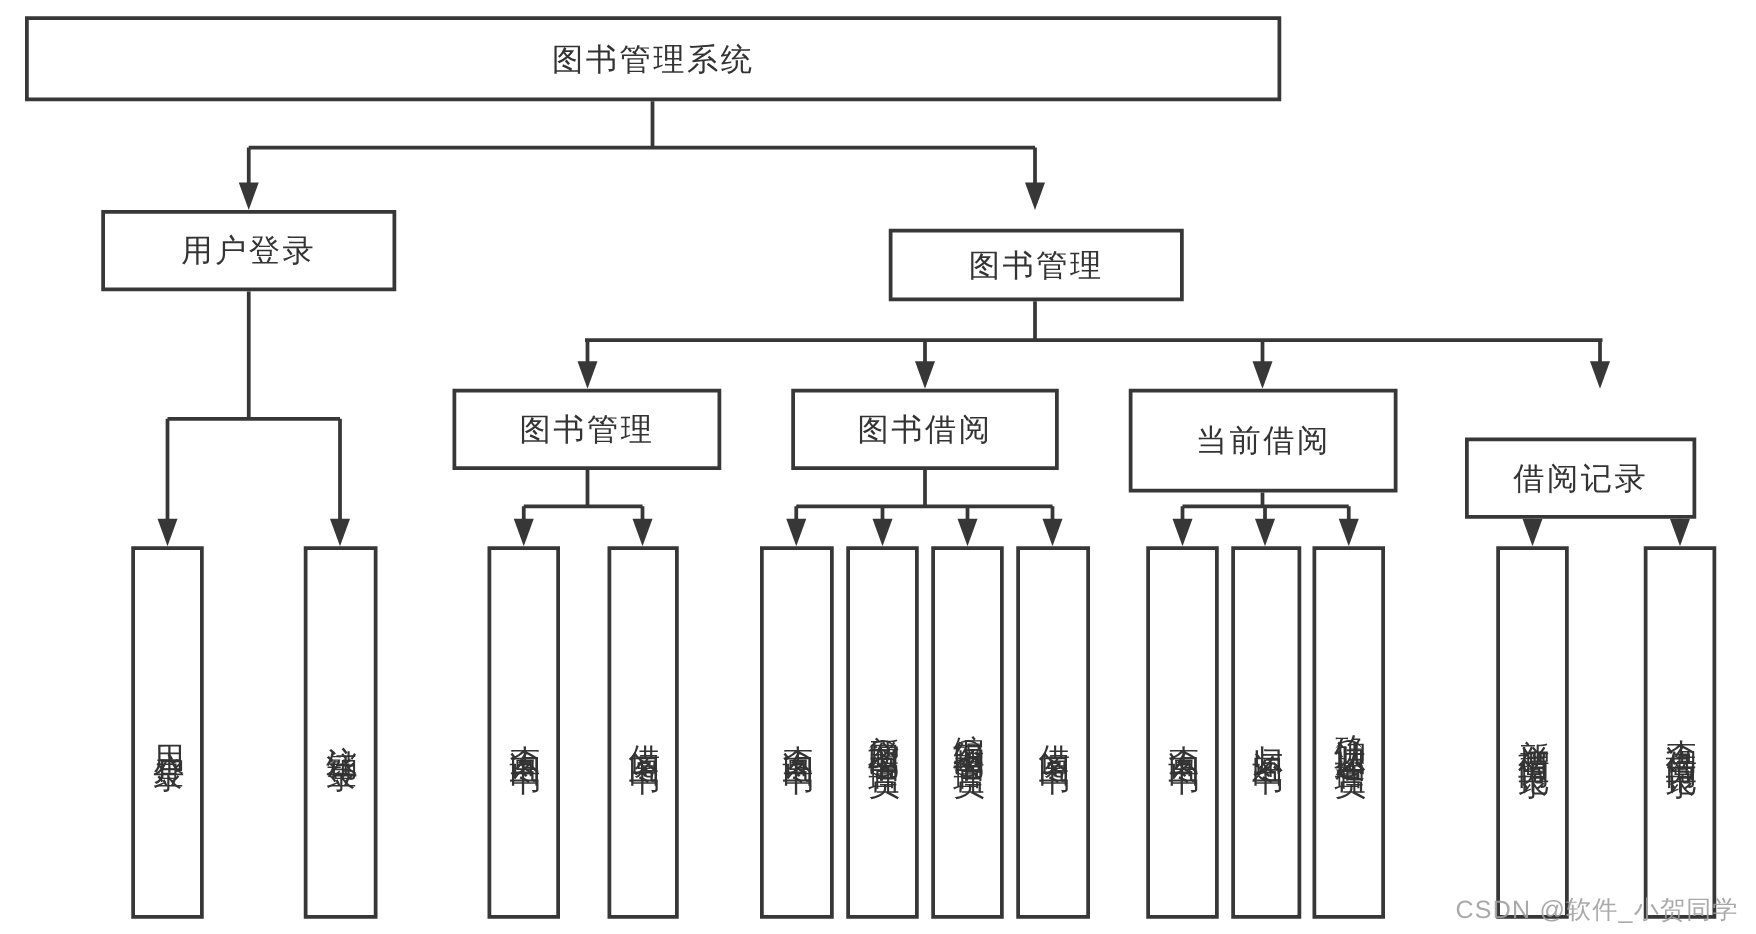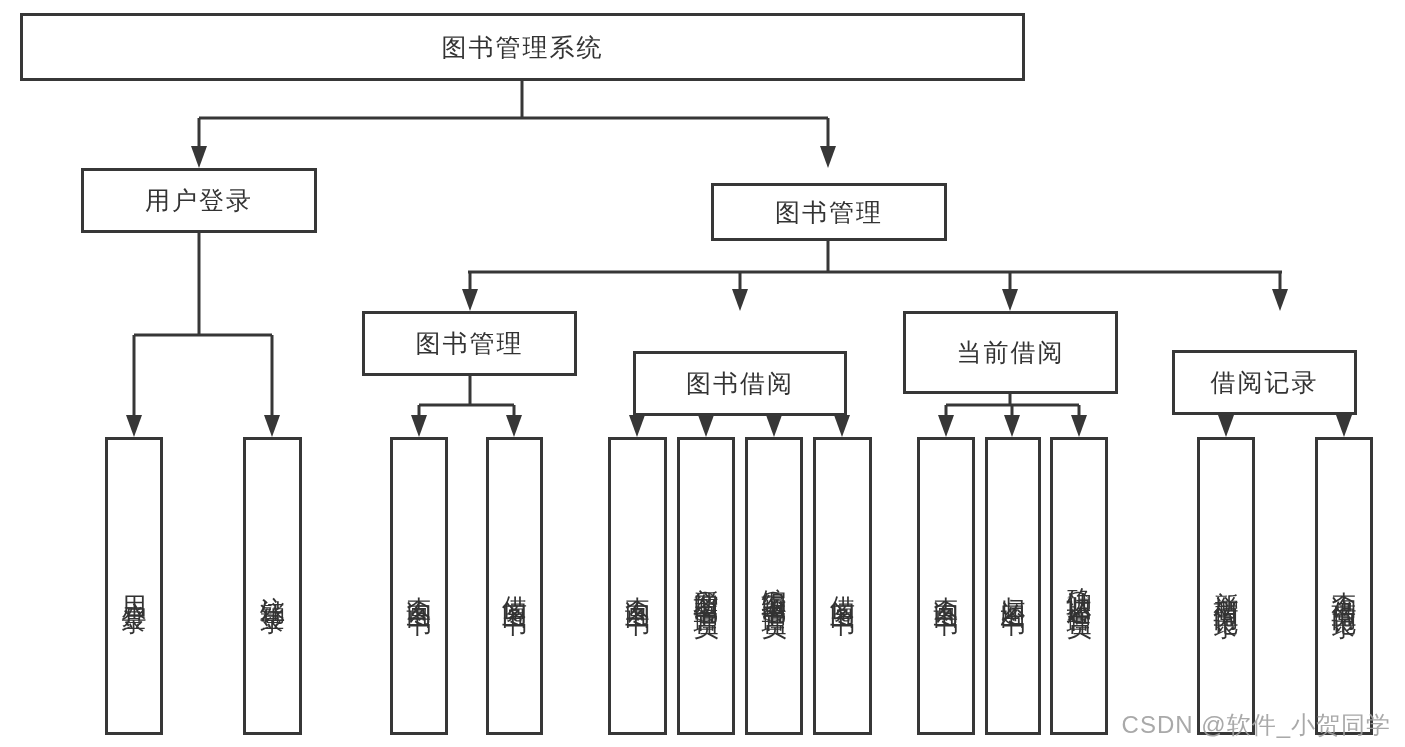--- a/index.html
+++ b/index.html
@@ -39,21 +39,21 @@
     text-orientation: mixed;
     font-size: 25px;
     letter-spacing: 5px;
     line-height: 1;
     color: var(--text);
   }
   .watermark {
     position: absolute;
     right: 14px;
     bottom: 6px;
-    font-size: 24px;
+    font-size: 20px;
     letter-spacing: 1px;
     color: var(--watermark);
     opacity: 0.9;
     z-index: 5;
     white-space: nowrap;
   }
 </style>
 </head>
 <body>
 
@@ -134,21 +134,21 @@
       <polygon class="ahead" points="1336,415 1352,415 1344,437"></polygon>
     </g>
   </svg>
 
   <div class="node" style="left:20px; top:13px; width:1005px; height:68px;">图书管理系统</div>
 
   <div class="node" style="left:81px; top:168px; width:236px; height:65px;">用户登录</div>
   <div class="node" style="left:711px; top:183px; width:236px; height:58px;">图书管理</div>
 
   <div class="node" style="left:362px; top:311px; width:215px; height:65px;">图书管理</div>
-  <div class="node" style="left:633px; top:311px; width:214px; height:65px;margin-top:40px;">图书借阅</div>
+  <div class="node" style="left:633px; top:311px; width:214px; height:65px;">图书借阅</div>
   <div class="node" style="left:903px; top:311px; width:215px; height:83px;">当前借阅</div>
   <div class="node" style="left:1172px; top:311px; width:185px; height:65px;margin-top:39px;">借阅记录</div>
 
   <div class="node leaf" style="left:105px; top:437px; width:58px; height:298px;">
     <span class="vlabel">用户登录</span>
   </div>
   <div class="node leaf" style="left:243px; top:437px; width:59px; height:298px;">
     <span class="vlabel">注销登录</span>
   </div>
 

